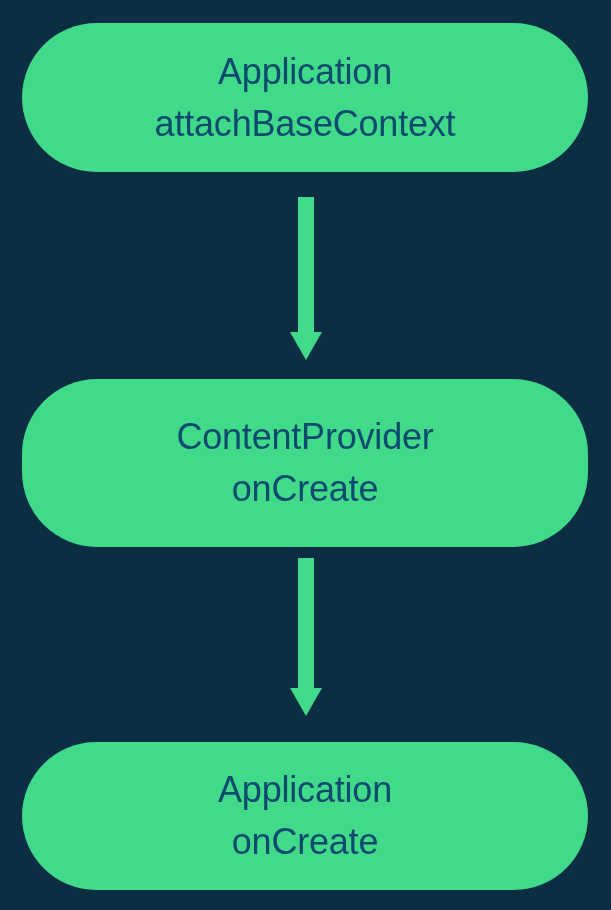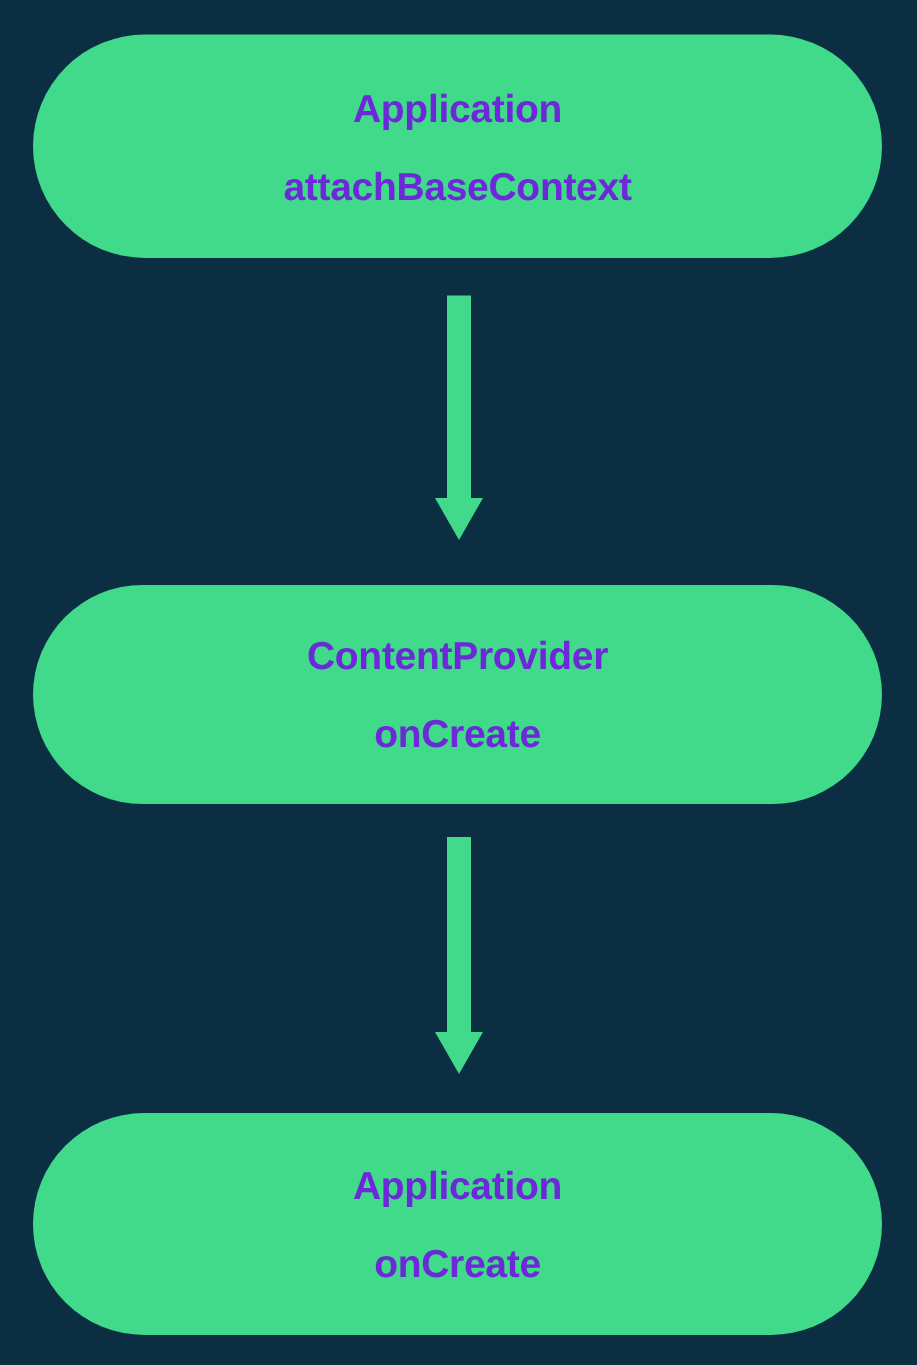--- a/index.html
+++ b/index.html
@@ -26,32 +26,32 @@
     background: #41d98a;
     border-radius: 75px;
     display: flex;
     align-items: center;
     justify-content: center;
     box-sizing: border-box;
     text-align: center;
   }
 
   .node-label {
-    color: #6d28d9;
+    color: #0c4a6e;
     font-family: "Liberation Sans", sans-serif;
-    font-size: 26px;
+    font-size: 36px;
     line-height: 52px;
-    font-weight: 700;
+    font-weight: 400;
     letter-spacing: -0.2px;
     white-space: pre-line;
     padding: 0 24px;
   }
 
   #node-1 { top: 23px;  height: 149px; }
-  #node-2 { top: 390px; height: 146px; }
+  #node-2 { top: 379px; height: 168px; }
   #node-3 { top: 742px; height: 148px; }
 
   
   .arrow {
     position: absolute;
     left: 290px;
     width: 32px;
   }
 
   .arrow-shaft {

